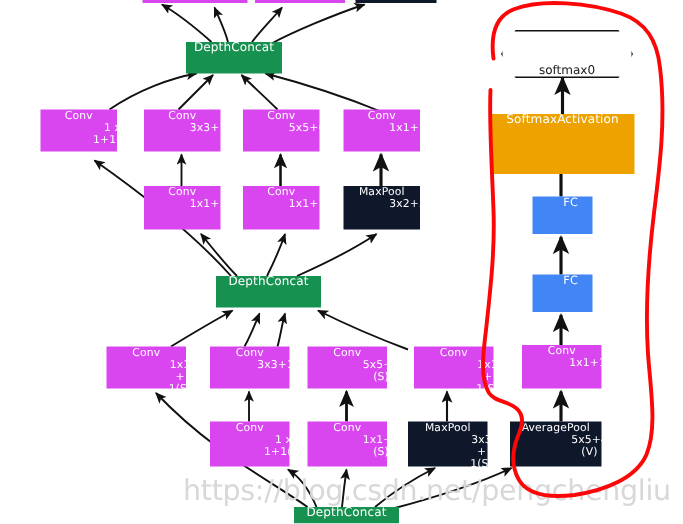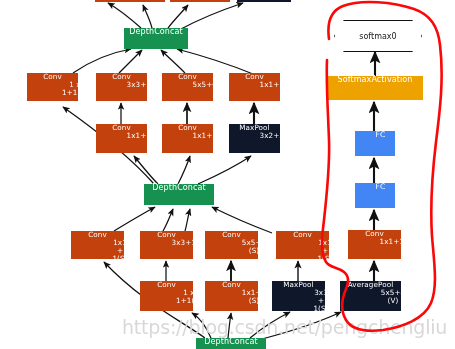--- a/index.html
+++ b/index.html
@@ -6,26 +6,26 @@
   html,body{margin:0;padding:0;background:#ffffff;}
   body{width:455px;height:349px;overflow:hidden;
        font-family:"DejaVu Sans","Liberation Sans",sans-serif;}
   #canvas{position:relative;width:455px;height:349px;background:#fff;overflow:hidden;}
   svg.edges{position:absolute;left:0;top:0;width:455px;height:349px;pointer-events:none;}
   .node{position:absolute;box-sizing:border-box;display:flex;flex-direction:column;
         align-items:center;justify-content:flex-start;text-align:center;color:#ffffff;
         line-height:1.12;letter-spacing:0.1px;}
   .node .l1{display:block;}
   .node .l2{display:block;margin-left:45px;}
-  .conv{background:#c2410c;font-size:7.2px;}
+  .conv{background:#d946ef;font-size:7.2px;}
   .pool{background:#0f172a;font-size:7.2px;}
   .concat{background:#179150;font-size:8px;}
   .orange{background:#eda200;font-size:8px;}
   .fc{background:#4285f4;font-size:7.6px;padding-left:11px;}
-  .hexnode{position:absolute;display:flex;align-items:center;justify-content:center;
+  .hexnode{position:absolute;display:flex;align-items:flex-end;justify-content:center;
            color:#1a1a1a;font-size:8px;background:#ffffff;
            border:1.3px solid #111;
            clip-path:polygon(11% 0%,89% 0%,100% 50%,89% 100%,11% 100%,0% 50%);}
   .watermark{position:absolute;left:122px;top:316px;width:330px;
              font-size:19px;color:#d8d8d8;white-space:nowrap;
              font-family:"DejaVu Sans","Liberation Sans",sans-serif;
              letter-spacing:-0.2px;}
   .redline{position:absolute;left:0;top:0;width:455px;height:349px;}
 </style>
 </head>
@@ -157,21 +157,21 @@
     <span class="l2">3x3 + 1(S)</span>
   </div>
 
   <div class="node concat" style="left:196px;top:338px;width:70px;height:21px;">
     <span class="l1">DepthConcat</span>
   </div>
 
   <div class="hexnode" style="left:334px;top:20px;width:86px;height:30px;">
     <span>softmax0</span>
   </div>
-  <div class="node orange" style="left:327px;top:76px;width:96px;height:24px;">
+  <div class="node orange" style="left:327px;top:76px;width:96px;height:40px;">
     <span class="l1">SoftmaxActivation</span>
   </div>
   <div class="node fc" style="left:355px;top:131px;width:40px;height:25px;">
     <span class="l1">FC</span>
   </div>
   <div class="node fc" style="left:355px;top:183px;width:40px;height:25px;">
     <span class="l1">FC</span>
   </div>
   <div class="node conv" style="left:348px;top:230px;width:53px;height:29px;">
     <span class="l1">Conv</span>

